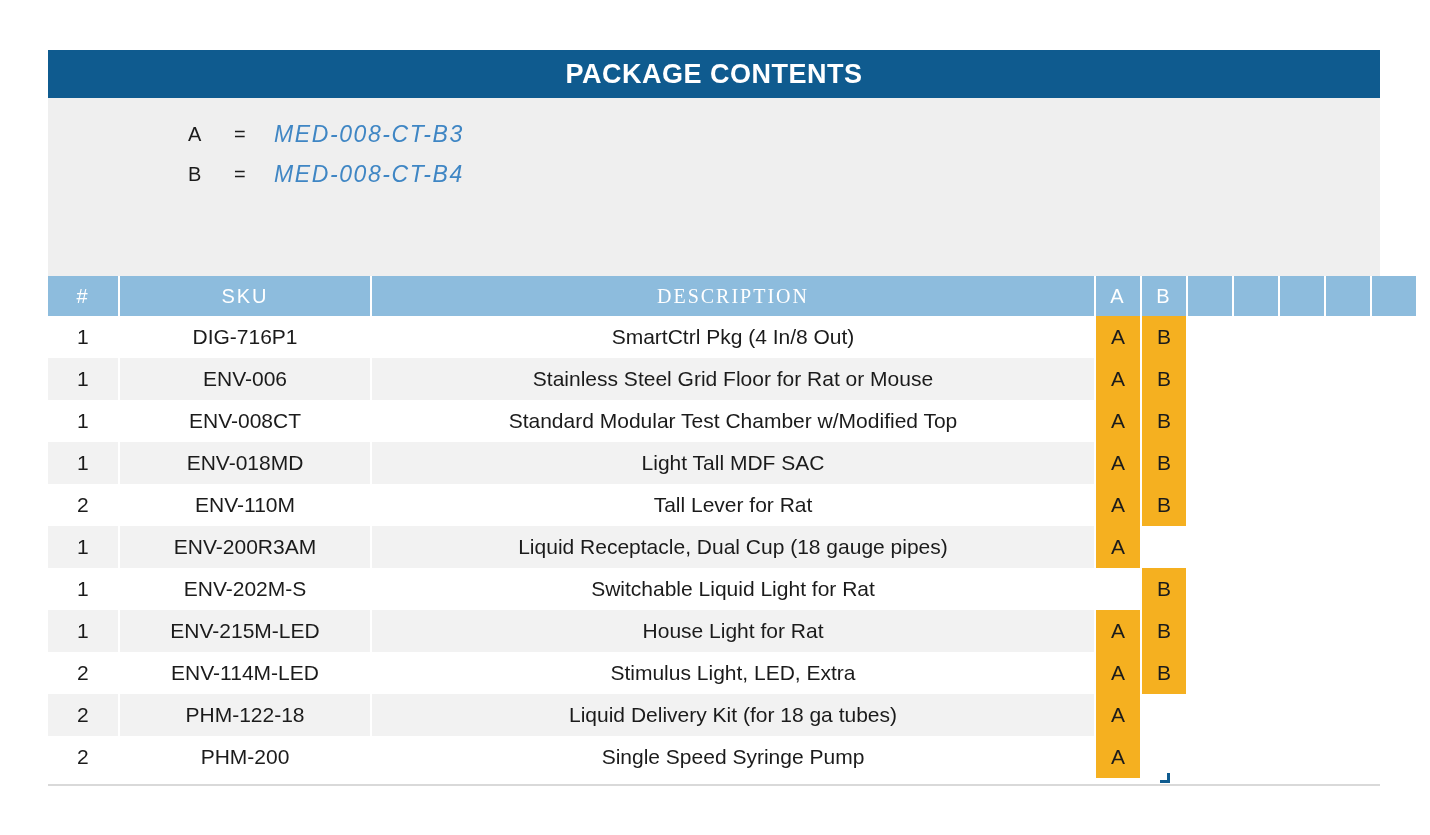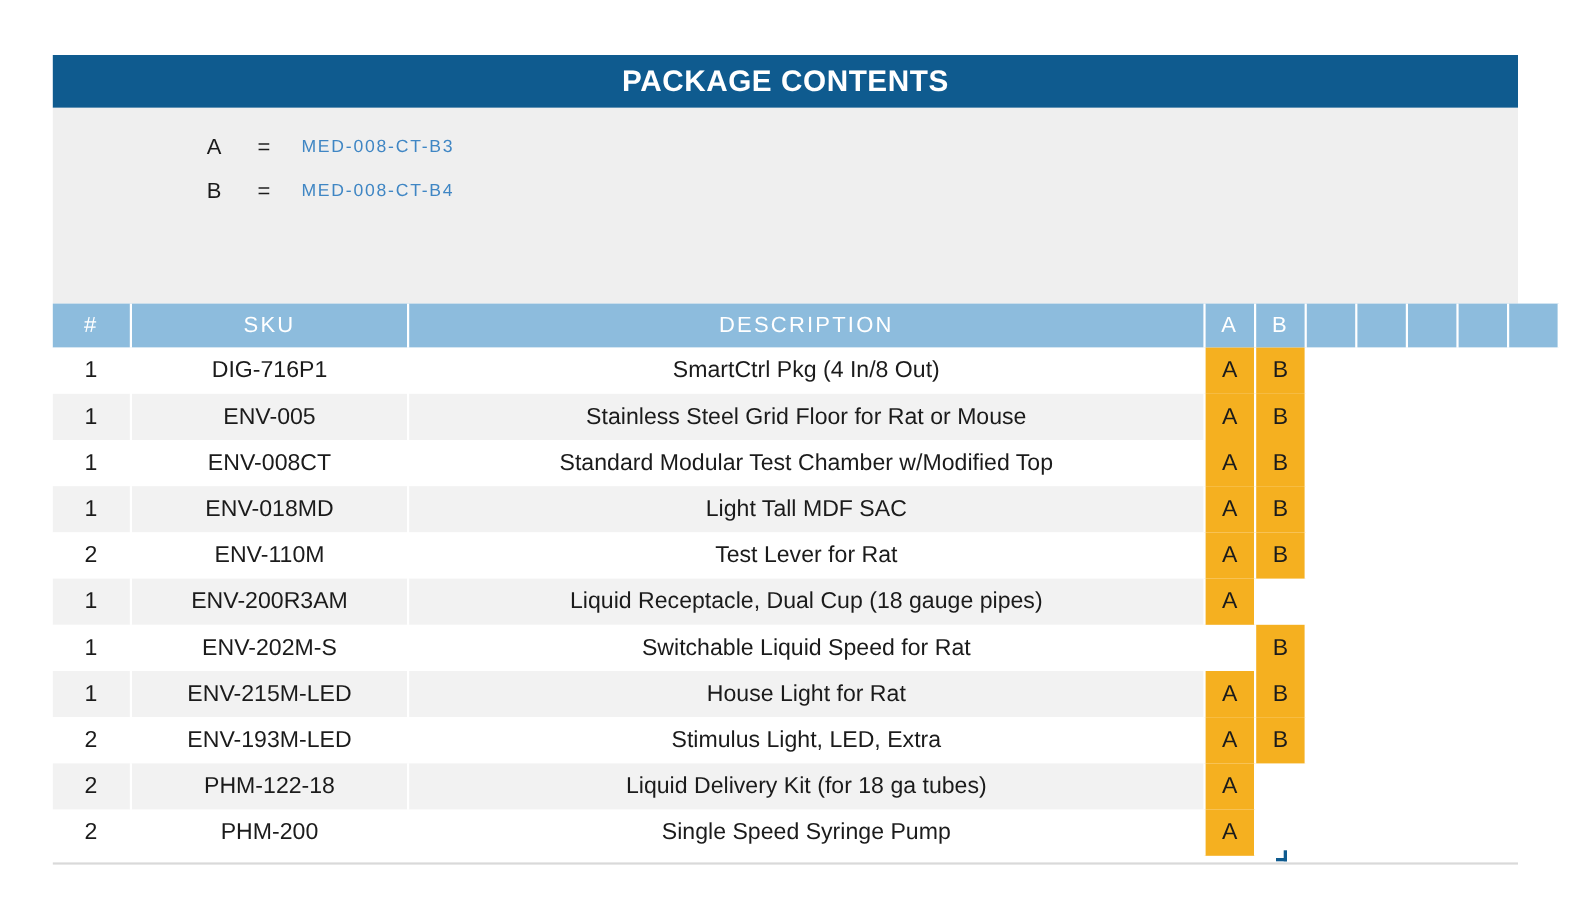--- a/index.html
+++ b/index.html
@@ -60,43 +60,44 @@
     font-size: 20px;
     color: #1b1b1b;
     letter-spacing: 1px;
   }
   .legend-eq {
     width: 40px;
     font-size: 20px;
     color: #1b1b1b;
   }
   .legend-val {
-    font-size: 16px;
+    font-size: 23px;
     color: #3f86c4;
     letter-spacing: 1.6px;
+    font-style: italic;
   }
   
   table.contents {
     border-collapse: collapse;
     width: 1332px;
     table-layout: fixed;
   }
   table.contents th {
     background: #8dbcdd;
     color: #ffffff;
     font-weight: normal;
     font-size: 20px;
     letter-spacing: 2px;
     height: 38px;
     text-align: center;
     border-right: 2px solid #ffffff;
   }
   table.contents th.num-col { width: 68px; }
   table.contents th.sku-col { width: 248px; }
-  table.contents th.desc-col { width: 720px; }
+  table.contents th.desc-col { width: 720px; font-family: Liberation Serif, serif; }
   table.contents th.mark-col { width: 42px; }
   table.contents th.pad-col { width: 42px; }
 
   table.contents td {
     height: 40px;
     font-size: 21px;
     color: #1b1b1b;
     text-align: center;
     border-right: 2px solid #ffffff;
   }
@@ -184,21 +185,21 @@
           <td class="mark on">A</td>
           <td class="mark on">B</td>
           <td class="pad"></td>
           <td class="pad"></td>
           <td class="pad"></td>
           <td class="pad"></td>
           <td class="pad"></td>
         </tr>
         <tr class="row-even">
           <td class="num">1</td>
-          <td class="sku">ENV-005</td>
+          <td class="sku">ENV-006</td>
           <td class="desc">Stainless Steel Grid Floor for Rat or Mouse</td>
           <td class="mark on">A</td>
           <td class="mark on">B</td>
           <td class="pad"></td>
           <td class="pad"></td>
           <td class="pad"></td>
           <td class="pad"></td>
           <td class="pad"></td>
         </tr>
         <tr class="row-odd">
@@ -221,21 +222,21 @@
           <td class="mark on">B</td>
           <td class="pad"></td>
           <td class="pad"></td>
           <td class="pad"></td>
           <td class="pad"></td>
           <td class="pad"></td>
         </tr>
         <tr class="row-odd">
           <td class="num">2</td>
           <td class="sku">ENV-110M</td>
-          <td class="desc">Test Lever for Rat</td>
+          <td class="desc">Tall Lever for Rat</td>
           <td class="mark on">A</td>
           <td class="mark on">B</td>
           <td class="pad"></td>
           <td class="pad"></td>
           <td class="pad"></td>
           <td class="pad"></td>
           <td class="pad"></td>
         </tr>
         <tr class="row-even">
           <td class="num">1</td>
@@ -245,21 +246,21 @@
           <td class="mark off"></td>
           <td class="pad"></td>
           <td class="pad"></td>
           <td class="pad"></td>
           <td class="pad"></td>
           <td class="pad"></td>
         </tr>
         <tr class="row-odd">
           <td class="num">1</td>
           <td class="sku">ENV-202M-S</td>
-          <td class="desc">Switchable Liquid Speed for Rat</td>
+          <td class="desc">Switchable Liquid Light for Rat</td>
           <td class="mark off"></td>
           <td class="mark on">B</td>
           <td class="pad"></td>
           <td class="pad"></td>
           <td class="pad"></td>
           <td class="pad"></td>
           <td class="pad"></td>
         </tr>
         <tr class="row-even">
           <td class="num">1</td>
@@ -268,21 +269,21 @@
           <td class="mark on">A</td>
           <td class="mark on">B</td>
           <td class="pad"></td>
           <td class="pad"></td>
           <td class="pad"></td>
           <td class="pad"></td>
           <td class="pad"></td>
         </tr>
         <tr class="row-odd">
           <td class="num">2</td>
-          <td class="sku">ENV-193M-LED</td>
+          <td class="sku">ENV-114M-LED</td>
           <td class="desc">Stimulus Light, LED, Extra</td>
           <td class="mark on">A</td>
           <td class="mark on">B</td>
           <td class="pad"></td>
           <td class="pad"></td>
           <td class="pad"></td>
           <td class="pad"></td>
           <td class="pad"></td>
         </tr>
         <tr class="row-even">

